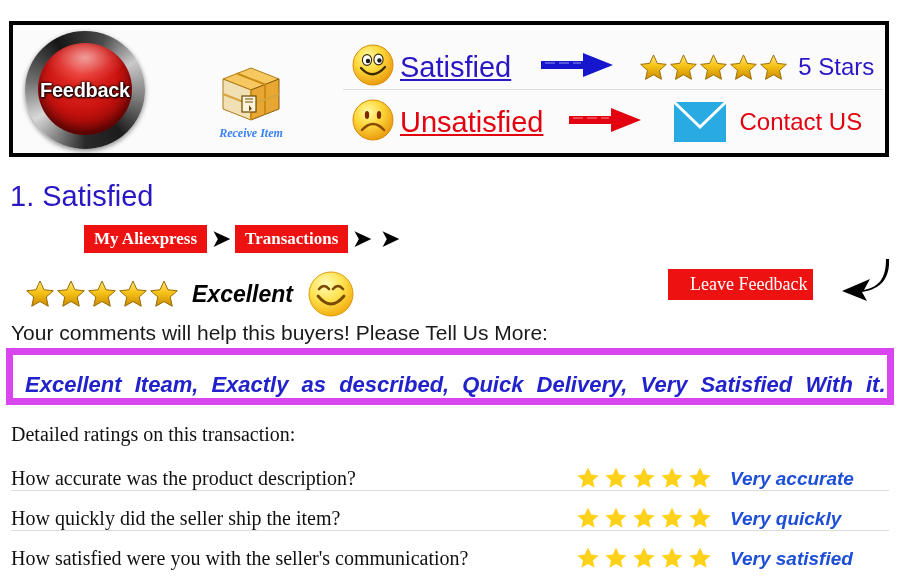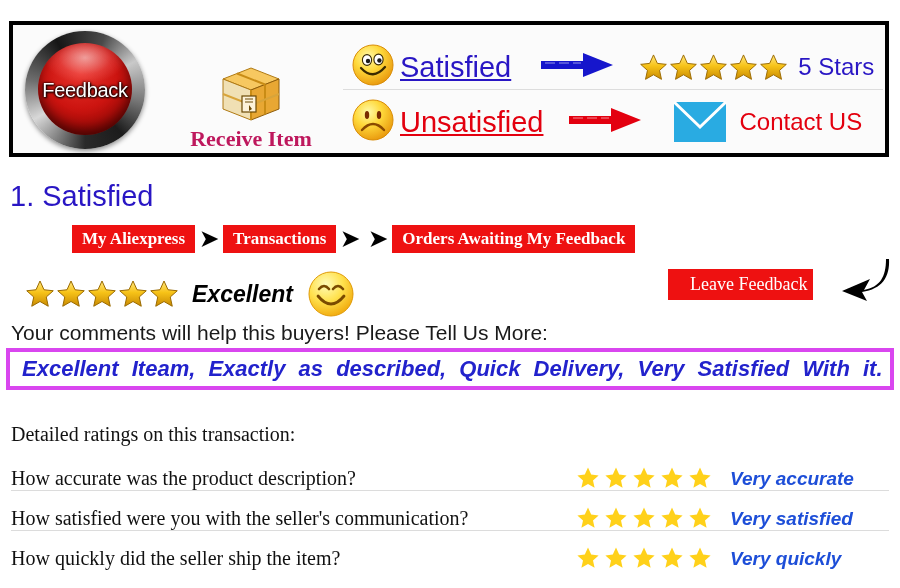--- a/index.html
+++ b/index.html
@@ -58,38 +58,39 @@
       radial-gradient(ellipse 70% 45% at 50% 16%, rgba(255,255,255,0.55) 0%, rgba(255,130,130,0.25) 40%, rgba(255,255,255,0) 62%),
       radial-gradient(circle at 45% 32%, #e8342c 0%, #cc1410 45%, #8d0603 80%, #5a0200 100%);
     box-shadow: inset 0 -6px 12px rgba(0,0,0,0.5);
   }
   .feedback-label {
     position: relative;
     z-index: 3;
     color: #ffffff;
     font-family: "Liberation Sans", sans-serif;
     font-size: 20px;
-    font-weight: 400;
+    font-weight: 700;
     letter-spacing: -0.3px;
     text-shadow: 0 0 3px #000, 1px 1px 2px #000, -1px 0 2px #400;
   }
 
   
   .package-wrap {
     position: absolute;
     left: 173px; top: 41px;
     width: 130px;
     text-align: center;
   }
   .package-icon { display:block; margin: 0 auto; }
   .package-label {
     font-family: "Liberation Serif", serif;
+    font-style: italic;
     font-weight: bold;
-    font-size: 22px;
-    color: #be185d;
+    font-size: 12px;
+    color: #3b82f6;
     margin-top: -2px;
     white-space: nowrap;
   }
 
   
   .brow {
     position: absolute;
     display: flex;
     align-items: center;
     height: 50px;
@@ -137,21 +138,21 @@
     left: 10px; top: 180px;
     font-family: "Liberation Sans", sans-serif;
     font-size: 29px;
     color: #2916c4;
     letter-spacing: 0px;
   }
 
   
   .breadcrumb {
     position: absolute;
-    left: 72px; top: 225px;
+    left: 84px; top: 225px;
     display: flex;
     align-items: center;
   }
   .crumb {
     background: #ee1111;
     color: #ffffff;
     font-family: "Liberation Serif", serif;
     font-weight: bold;
     font-size: 17px;
     padding: 5px 10px 6px 10px;
@@ -215,26 +216,26 @@
     position: absolute;
     left: 11px; top: 321px;
     font-family: "Liberation Sans", sans-serif;
     font-size: 21px;
     color: #1a1a1a;
     white-space: nowrap;
   }
   .comment-box {
     position: absolute;
     left: 6px; top: 348px;
-    width: 888px; height: 42px;
-    border: 4px solid #d946ef;
+    width: 888px; height: 57px;
+    border: 7px solid #d946ef;
     background: #ffffff;
     box-sizing: border-box;
     display: flex;
-    align-items: center;
+    align-items: flex-end;
   }
   .comment-text {
     font-family: "Liberation Sans", sans-serif;
     font-style: italic;
     font-weight: bold;
     font-size: 22px;
     color: #2222cc;
     width: 100%;
     text-align: justify;
     text-align-last: justify;
@@ -398,21 +399,20 @@
 </div>
 
 <div class="section-heading">1. Satisfied</div>
 
 <div class="breadcrumb">
   <span class="crumb">My Aliexpress</span>
   <span class="crumb-sep">➤</span>
   <span class="crumb">Transactions</span>
   <span class="crumb-sep">➤</span>
   <span class="crumb-sep">➤</span>
-  <span class="crumb">Orders Awaiting My Feedback</span>
 </div>
 
 <div class="rate-row">
   <span class="rate-stars">
     <svg width="30" height="30" viewBox="0 0 24 24">
         <polygon points="12,1.6 15.2,8.6 22.6,9.4 17,14.4 18.6,21.8 12,18 5.4,21.8 7,14.4 1.4,9.4 8.8,8.6" fill="url(#gst)" stroke="#9a6a00" stroke-width="0.8"></polygon>
       </svg>
     <svg width="30" height="30" viewBox="0 0 24 24">
         <polygon points="12,1.6 15.2,8.6 22.6,9.4 17,14.4 18.6,21.8 12,18 5.4,21.8 7,14.4 1.4,9.4 8.8,8.6" fill="url(#gst)" stroke="#9a6a00" stroke-width="0.8"></polygon>
       </svg>
@@ -476,20 +476,42 @@
           <polygon points="12,1.6 15.2,8.6 22.6,9.4 17,14.4 18.6,21.8 12,18 5.4,21.8 7,14.4 1.4,9.4 8.8,8.6" fill="#ffd11a"></polygon>
         </svg>
       <svg width="24" height="24" viewBox="0 0 24 24">
           <polygon points="12,1.6 15.2,8.6 22.6,9.4 17,14.4 18.6,21.8 12,18 5.4,21.8 7,14.4 1.4,9.4 8.8,8.6" fill="#ffd11a"></polygon>
         </svg>
     </span>
     <span class="rating-verdict">Very accurate</span>
   </div>
 
   <div class="rating-row">
+    <span class="rating-q">How quickly did the seller ship the item?</span>
+    <span class="rating-stars">
+      <svg width="24" height="24" viewBox="0 0 24 24">
+          <polygon points="12,1.6 15.2,8.6 22.6,9.4 17,14.4 18.6,21.8 12,18 5.4,21.8 7,14.4 1.4,9.4 8.8,8.6" fill="#ffd11a"></polygon>
+        </svg>
+      <svg width="24" height="24" viewBox="0 0 24 24">
+          <polygon points="12,1.6 15.2,8.6 22.6,9.4 17,14.4 18.6,21.8 12,18 5.4,21.8 7,14.4 1.4,9.4 8.8,8.6" fill="#ffd11a"></polygon>
+        </svg>
+      <svg width="24" height="24" viewBox="0 0 24 24">
+          <polygon points="12,1.6 15.2,8.6 22.6,9.4 17,14.4 18.6,21.8 12,18 5.4,21.8 7,14.4 1.4,9.4 8.8,8.6" fill="#ffd11a"></polygon>
+        </svg>
+      <svg width="24" height="24" viewBox="0 0 24 24">
+          <polygon points="12,1.6 15.2,8.6 22.6,9.4 17,14.4 18.6,21.8 12,18 5.4,21.8 7,14.4 1.4,9.4 8.8,8.6" fill="#ffd11a"></polygon>
+        </svg>
+      <svg width="24" height="24" viewBox="0 0 24 24">
+          <polygon points="12,1.6 15.2,8.6 22.6,9.4 17,14.4 18.6,21.8 12,18 5.4,21.8 7,14.4 1.4,9.4 8.8,8.6" fill="#ffd11a"></polygon>
+        </svg>
+    </span>
+    <span class="rating-verdict">Very quickly</span>
+  </div>
+
+  <div class="rating-row">
     <span class="rating-q">How satisfied were you with the seller's communication?</span>
     <span class="rating-stars">
       <svg width="24" height="24" viewBox="0 0 24 24">
           <polygon points="12,1.6 15.2,8.6 22.6,9.4 17,14.4 18.6,21.8 12,18 5.4,21.8 7,14.4 1.4,9.4 8.8,8.6" fill="#ffd11a"></polygon>
         </svg>
       <svg width="24" height="24" viewBox="0 0 24 24">
           <polygon points="12,1.6 15.2,8.6 22.6,9.4 17,14.4 18.6,21.8 12,18 5.4,21.8 7,14.4 1.4,9.4 8.8,8.6" fill="#ffd11a"></polygon>
         </svg>
       <svg width="24" height="24" viewBox="0 0 24 24">
           <polygon points="12,1.6 15.2,8.6 22.6,9.4 17,14.4 18.6,21.8 12,18 5.4,21.8 7,14.4 1.4,9.4 8.8,8.6" fill="#ffd11a"></polygon>
@@ -497,35 +519,13 @@
       <svg width="24" height="24" viewBox="0 0 24 24">
           <polygon points="12,1.6 15.2,8.6 22.6,9.4 17,14.4 18.6,21.8 12,18 5.4,21.8 7,14.4 1.4,9.4 8.8,8.6" fill="#ffd11a"></polygon>
         </svg>
       <svg width="24" height="24" viewBox="0 0 24 24">
           <polygon points="12,1.6 15.2,8.6 22.6,9.4 17,14.4 18.6,21.8 12,18 5.4,21.8 7,14.4 1.4,9.4 8.8,8.6" fill="#ffd11a"></polygon>
         </svg>
     </span>
     <span class="rating-verdict">Very satisfied</span>
   </div>
 
-  <div class="rating-row">
-    <span class="rating-q">How quickly did the seller ship the item?</span>
-    <span class="rating-stars">
-      <svg width="24" height="24" viewBox="0 0 24 24">
-          <polygon points="12,1.6 15.2,8.6 22.6,9.4 17,14.4 18.6,21.8 12,18 5.4,21.8 7,14.4 1.4,9.4 8.8,8.6" fill="#ffd11a"></polygon>
-        </svg>
-      <svg width="24" height="24" viewBox="0 0 24 24">
-          <polygon points="12,1.6 15.2,8.6 22.6,9.4 17,14.4 18.6,21.8 12,18 5.4,21.8 7,14.4 1.4,9.4 8.8,8.6" fill="#ffd11a"></polygon>
-        </svg>
-      <svg width="24" height="24" viewBox="0 0 24 24">
-          <polygon points="12,1.6 15.2,8.6 22.6,9.4 17,14.4 18.6,21.8 12,18 5.4,21.8 7,14.4 1.4,9.4 8.8,8.6" fill="#ffd11a"></polygon>
-        </svg>
-      <svg width="24" height="24" viewBox="0 0 24 24">
-          <polygon points="12,1.6 15.2,8.6 22.6,9.4 17,14.4 18.6,21.8 12,18 5.4,21.8 7,14.4 1.4,9.4 8.8,8.6" fill="#ffd11a"></polygon>
-        </svg>
-      <svg width="24" height="24" viewBox="0 0 24 24">
-          <polygon points="12,1.6 15.2,8.6 22.6,9.4 17,14.4 18.6,21.8 12,18 5.4,21.8 7,14.4 1.4,9.4 8.8,8.6" fill="#ffd11a"></polygon>
-        </svg>
-    </span>
-    <span class="rating-verdict">Very quickly</span>
-  </div>
-
 </div>
 
 </body></html>

